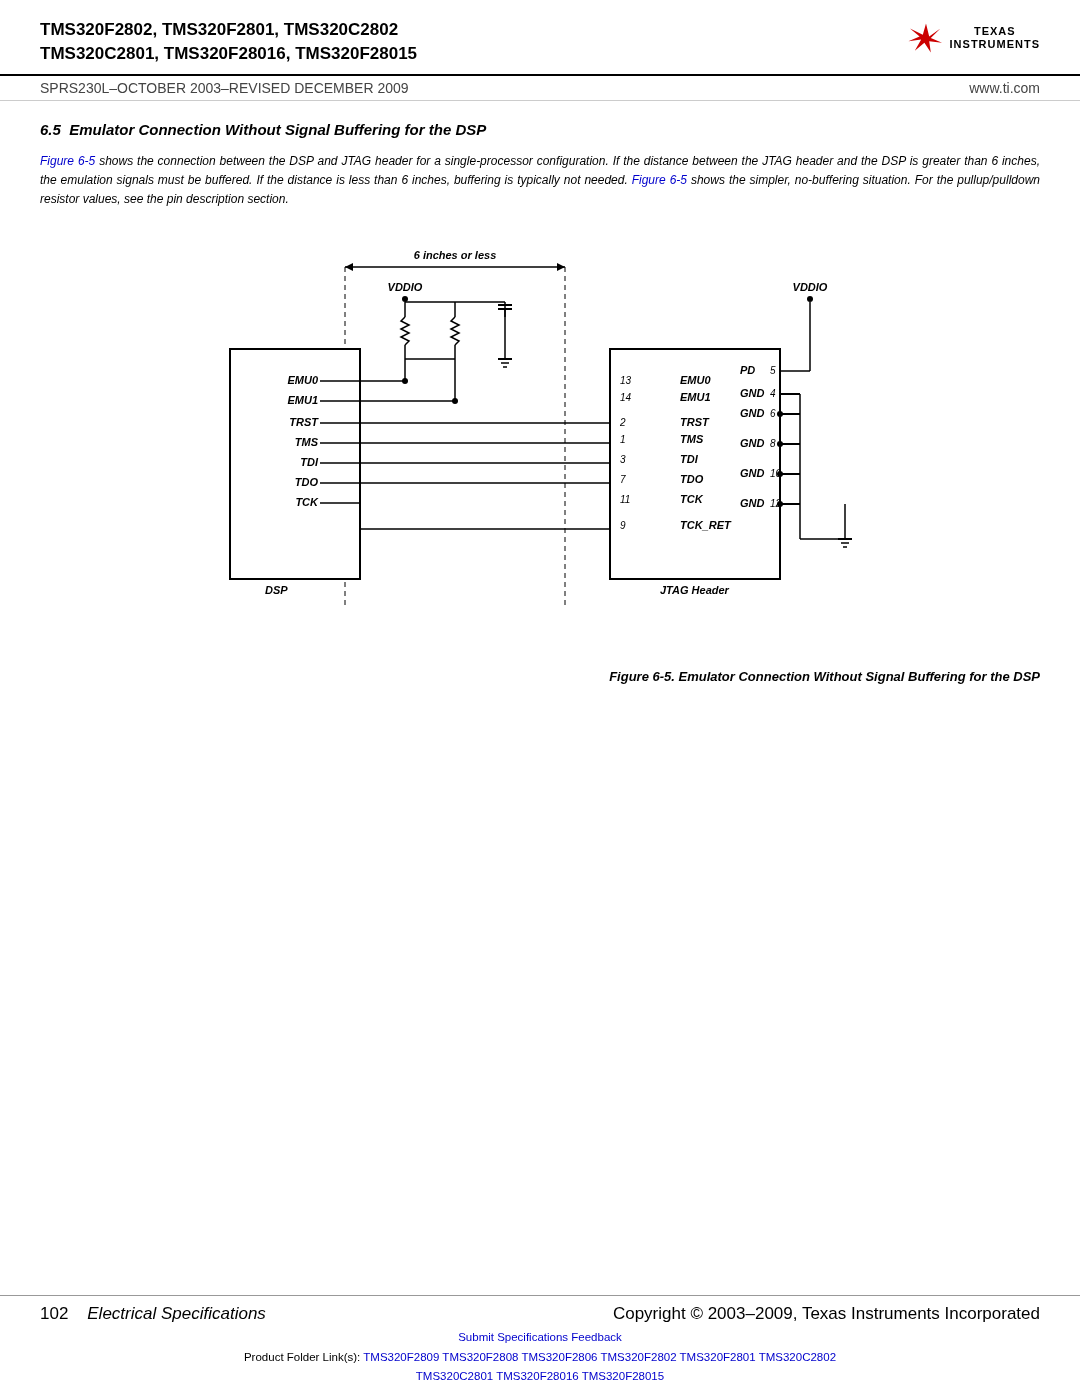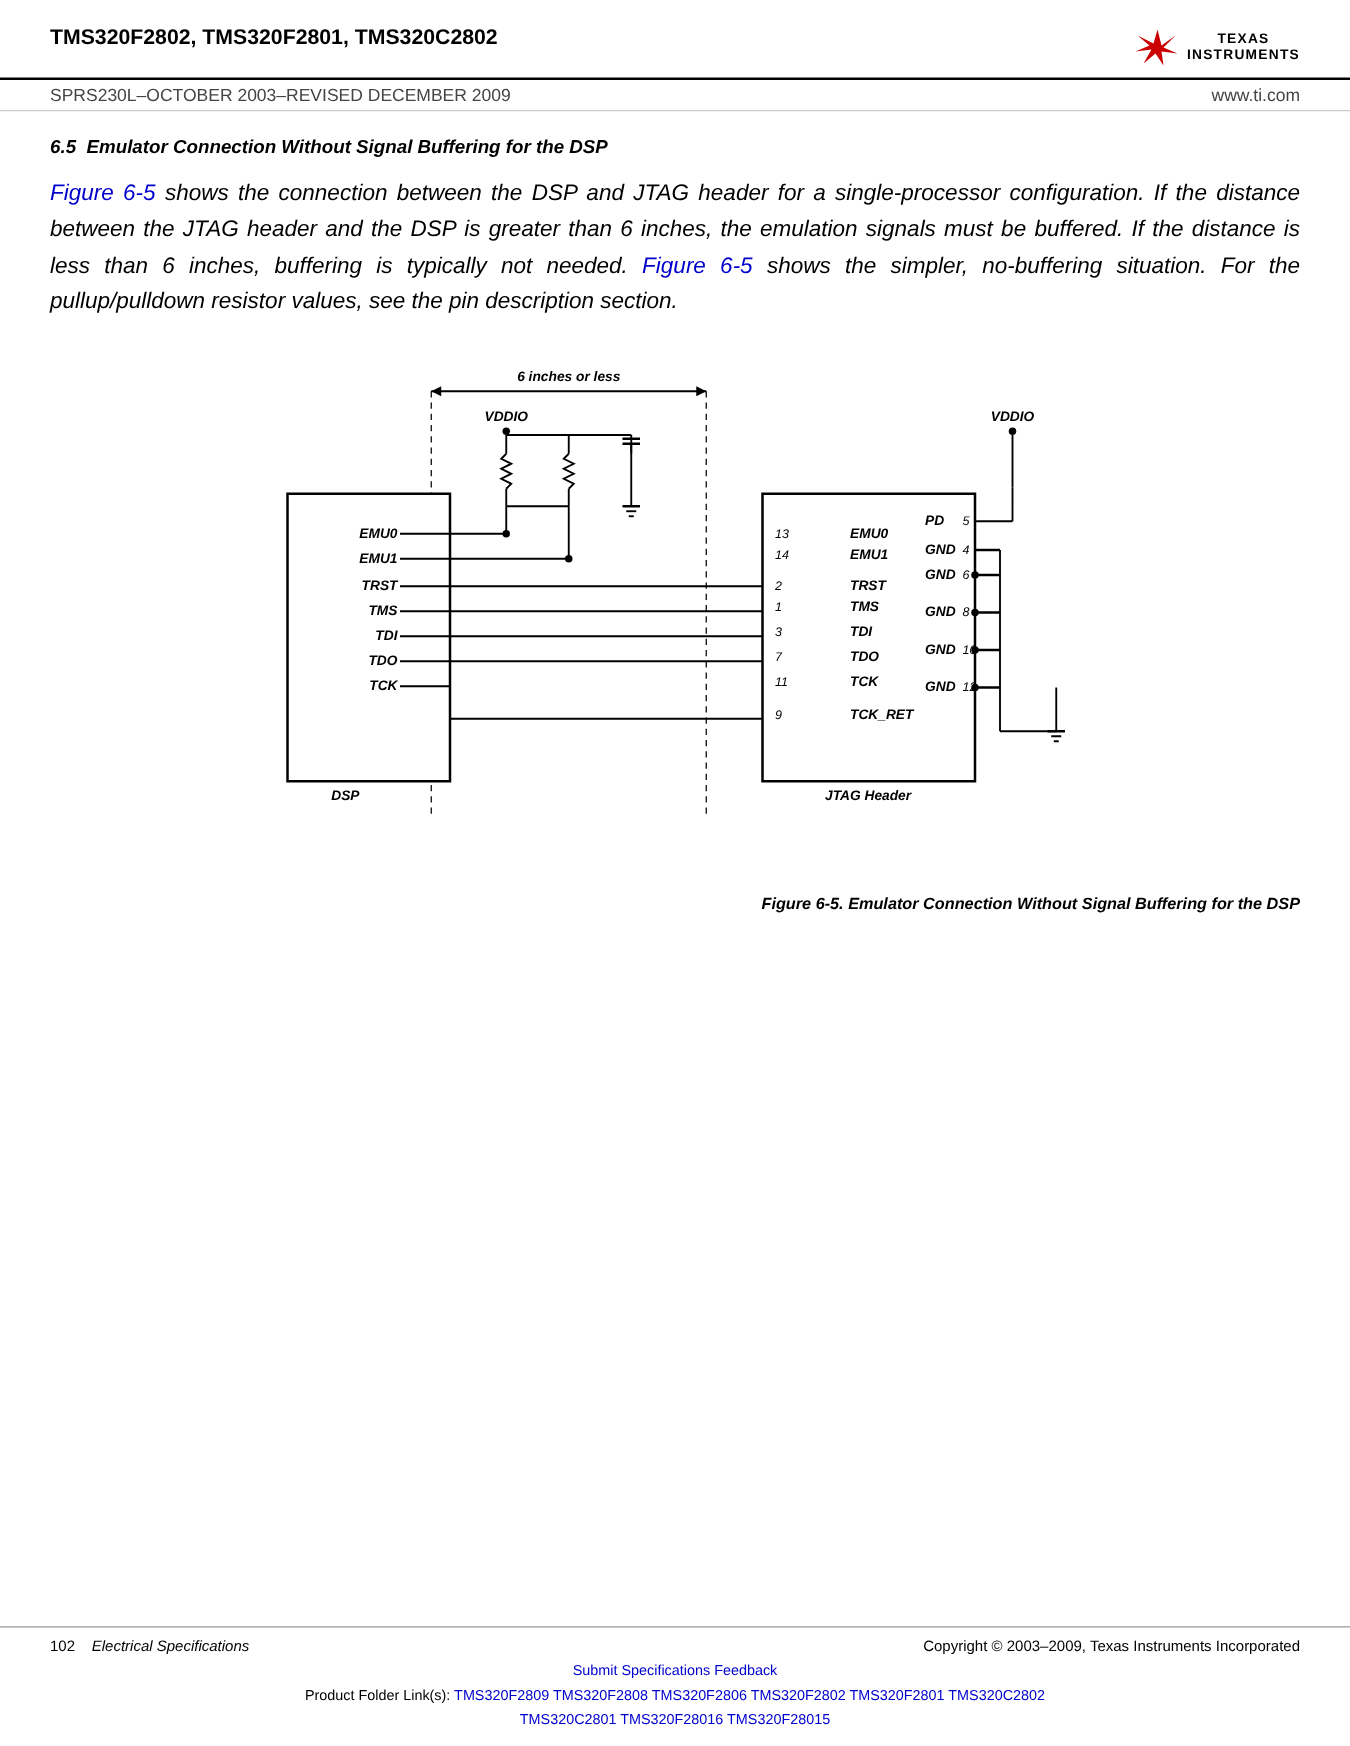--- a/index.html
+++ b/index.html
@@ -60,21 +60,21 @@
       font-style: italic;
     }
 
     .section-heading {
       font-size: 15px;
       font-weight: bold;
       margin-bottom: 14px;
     }
 
     .body-text {
-      font-size: 18px;
+      font-size: 12px;
       line-height: 1.6;
       margin-bottom: 20px;
       text-align: justify;
     }
 
     .body-text a, .link {
       color: #0000cc;
       text-decoration: none;
     }
 
@@ -97,21 +97,21 @@
       position: absolute;
       bottom: 0;
       left: 0;
       right: 0;
       border-top: 1px solid #999;
       padding: 8px 40px 10px 40px;
     }
     .footer-top {
       display: flex;
       justify-content: space-between;
-      font-size: 12px;
+      font-size: 17px;
       margin-bottom: 4px;
     }
     .footer-links {
       text-align: center;
       font-size: 11.5px;
       line-height: 1.7;
     }
     .footer-links a, .footer-link {
       color: #0000cc;
       text-decoration: none;
@@ -122,20 +122,21 @@
       font-family: Arial, Helvetica, sans-serif;
     }
   </style>
 </head>
 <body>
 
 <div class="page-header">
   <div>
     <div class="header-title">
       <div>TMS320F2802, TMS320F2801, TMS320C2802</div>
+      <div>TMS320C2801, TMS320F28016, TMS320F28015</div>
     </div>
   </div>
   <div class="header-logo">
     <svg class="logo-icon" viewBox="0 0 60 40">
       <rect x="0" y="0" width="60" height="40" fill="#fff"></rect>
 
       <polygon points="30,2 34,18 48,8 36,20 50,26 34,24 36,38 28,26 16,36 24,22 8,24 22,18 10,8 26,16" fill="#c00" stroke="none"></polygon>
     </svg>
     <div class="logo-text">
       <span>TEXAS</span><br>

